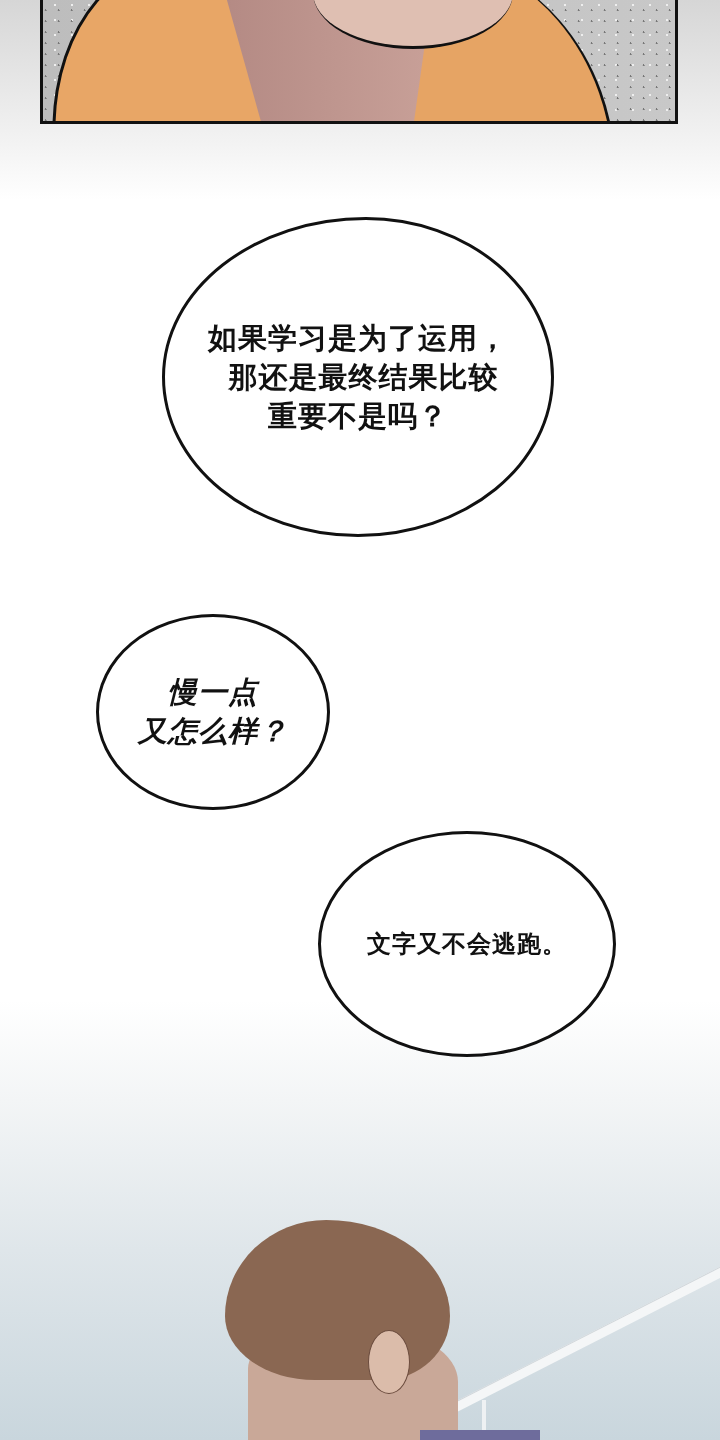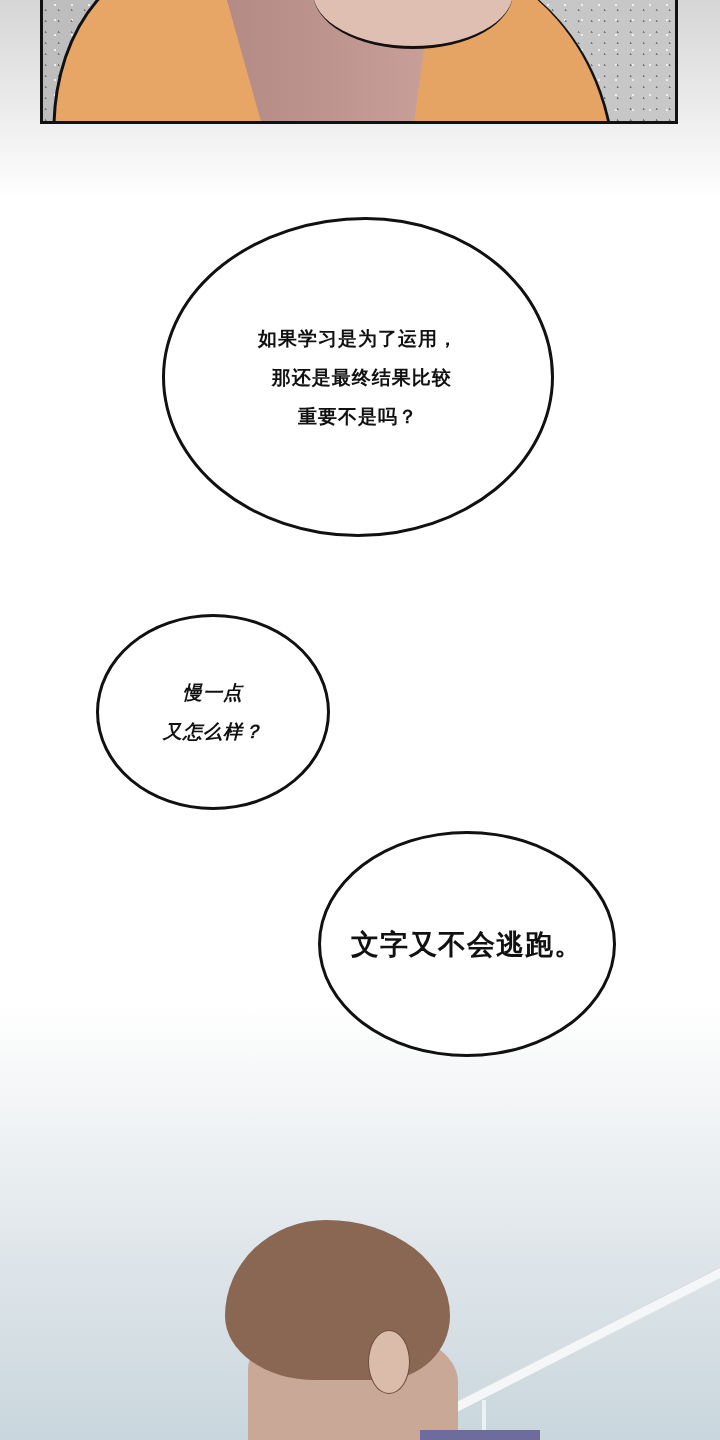--- a/index.html
+++ b/index.html
@@ -39,27 +39,27 @@
     position: absolute; left: 270px; top: -60px; width: 200px; height: 110px;
     background: #dfbfb2; border-radius: 0 0 50% 50%;
     border-bottom: 3px solid #111;
   }
 
   .bubble {
     position: absolute; background: #fff; border: 3px solid #111;
     box-sizing: border-box; display: flex; align-items: center; justify-content: center;
   }
   .bubble .text {
-    color: #111; font-size: 19px; font-weight: bold; line-height: 39px;
+    color: #111; font-size: 29px; font-weight: bold; line-height: 39px;
     text-align: center; white-space: pre; letter-spacing: 1px;
   }
   .b1 { left: 162px; top: 217px; width: 392px; height: 320px; border-radius: 52% 48% 50% 50% / 50% 50% 50% 50%; }
   .b2 { left: 96px; top: 614px; width: 234px; height: 196px; border-radius: 50%; font-style: italic; }
   .b3 { left: 318px; top: 831px; width: 298px; height: 226px; border-radius: 50%; }
-  .b3 .text { font-size: 28px; }
+  .b3 .text { font-size: 24px; }
 
   .scene {
     position: absolute; left: 0; top: 1180px; width: 720px; height: 260px; overflow: hidden;
   }
   .rail {
     position: absolute; left: 440px; top: 230px; width: 340px; height: 9px; background: #f4f6f7;
     transform: rotate(-27deg); transform-origin: left center; border-top: 1px solid #d0d6da;
   }
   .rail-post { position: absolute; left: 482px; top: 220px; width: 4px; height: 40px; background: #eef1f3; }
   .head-hair {

